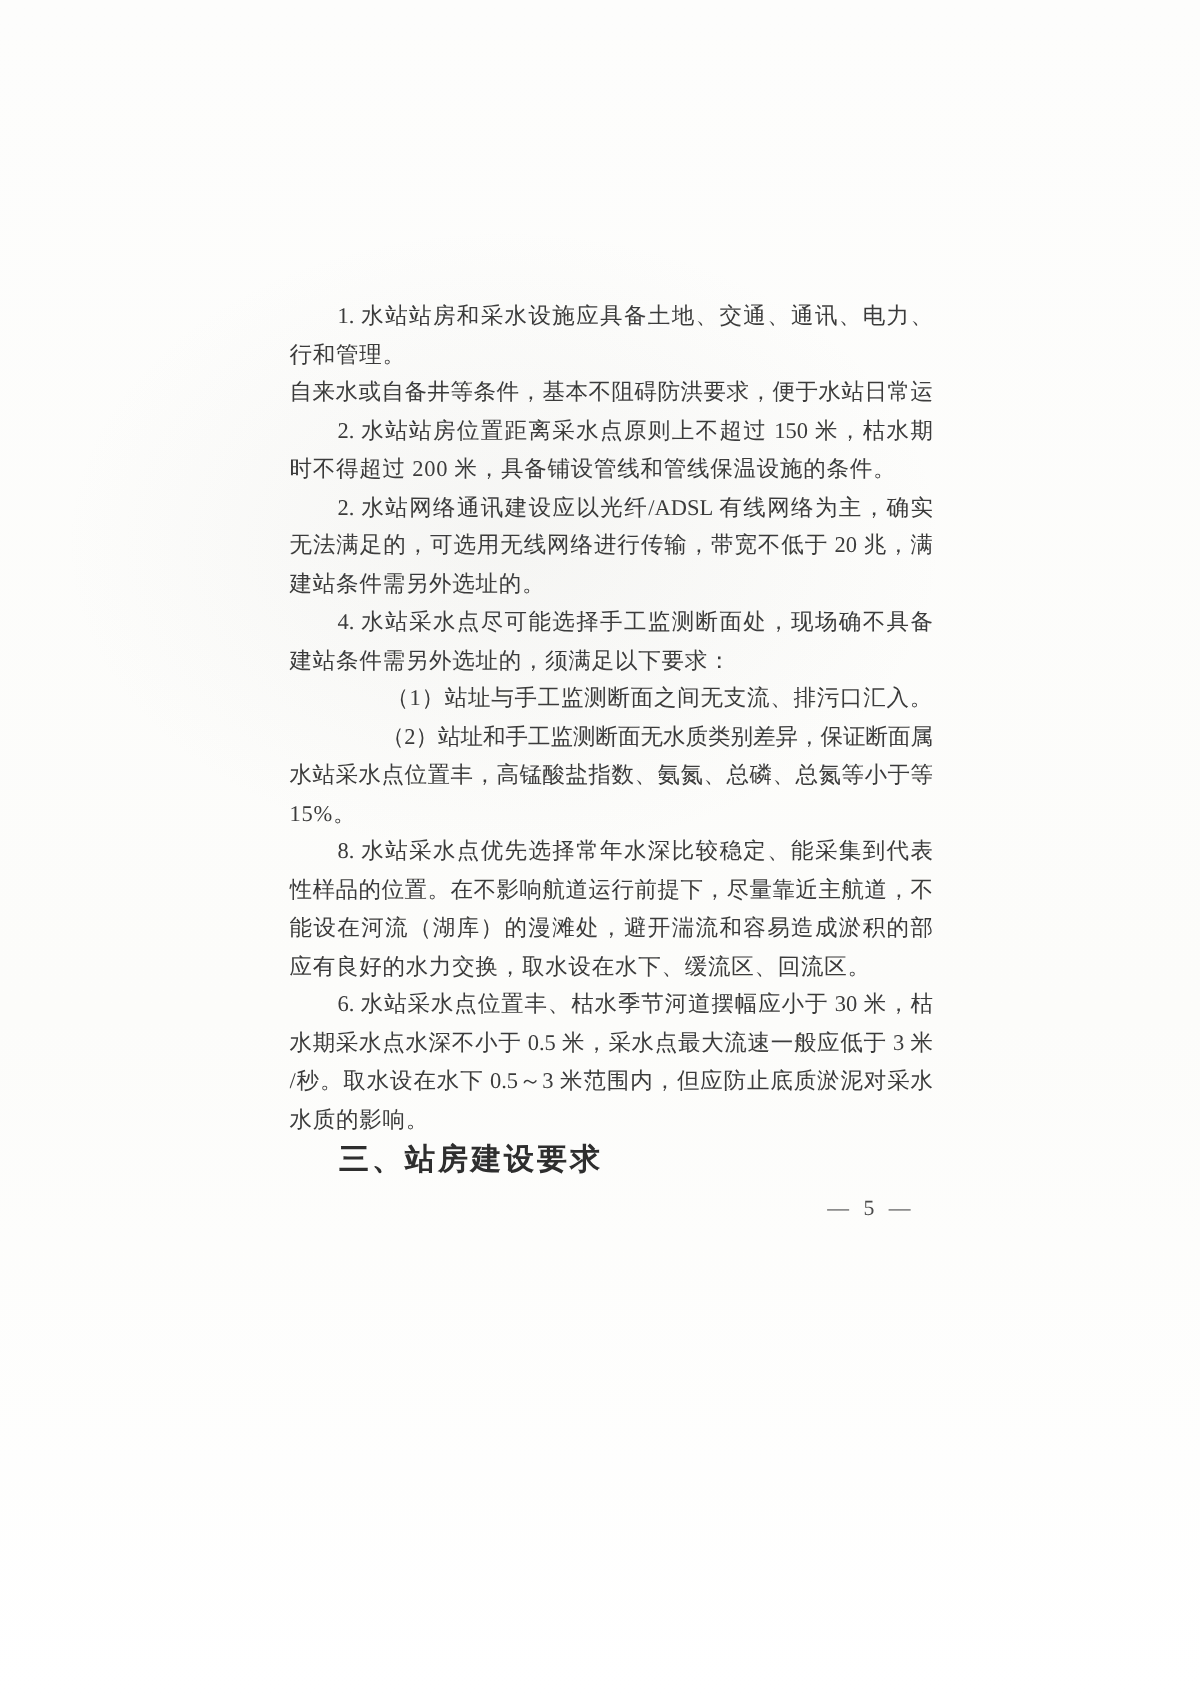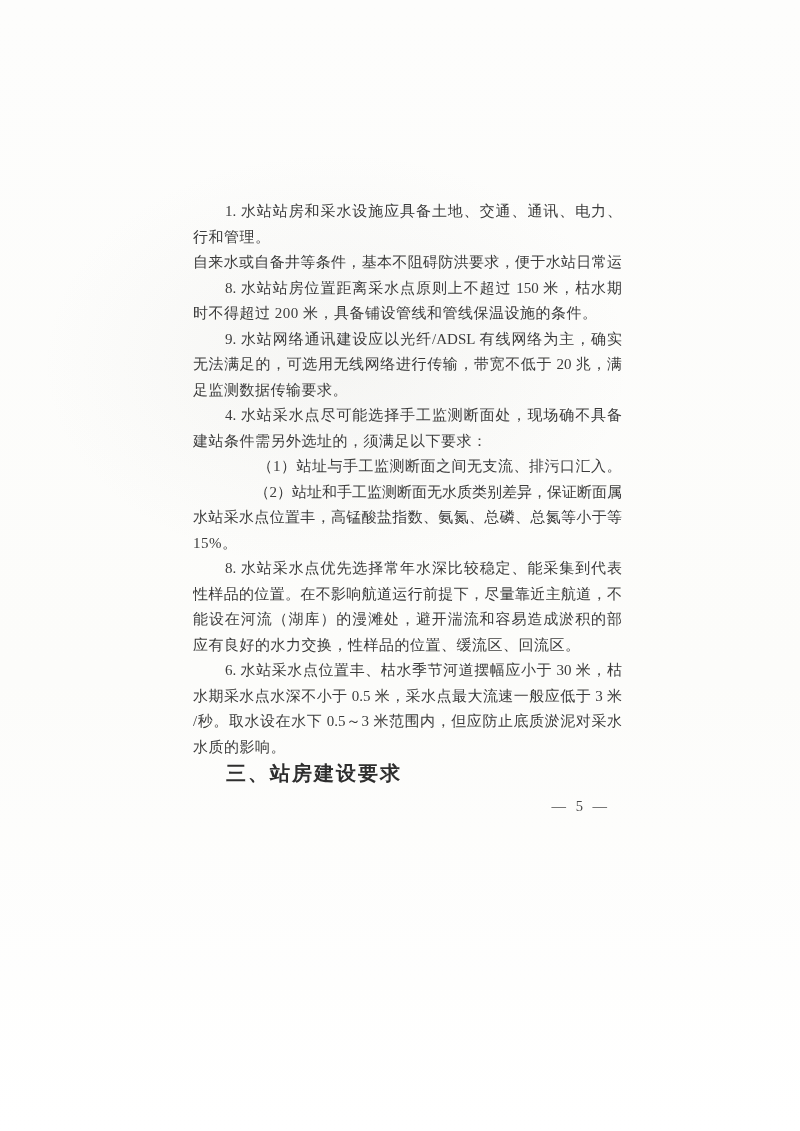--- a/index.html
+++ b/index.html
@@ -70,45 +70,45 @@
 
 <div class="page">
   <div class="text-block">
     <div id="paragraphs">
         <div class="para">
           <div class="line indent just">1. 水站站房和采水设施应具备土地、交通、通讯、电力、</div>
           <div class="line">行和管理。</div>
           <div class="line just">自来水或自备井等条件，基本不阻碍防洪要求，便于水站日常运</div>
         </div>
         <div class="para">
-          <div class="line indent just">8. 水站站房位置距离采水点原则上不超过 150 米，枯水期</div>
+          <div class="line indent just">2. 水站站房位置距离采水点原则上不超过 150 米，枯水期</div>
           <div class="line">时不得超过 200 米，具备铺设管线和管线保温设施的条件。</div>
         </div>
         <div class="para">
-          <div class="line indent just">9. 水站网络通讯建设应以光纤/ADSL 有线网络为主，确实</div>
+          <div class="line indent just">2. 水站网络通讯建设应以光纤/ADSL 有线网络为主，确实</div>
           <div class="line just">无法满足的，可选用无线网络进行传输，带宽不低于 20 兆，满</div>
-          <div class="line">足监测数据传输要求。</div>
+          <div class="line">建站条件需另外选址的。</div>
         </div>
         <div class="para">
           <div class="line indent just">4. 水站采水点尽可能选择手工监测断面处，现场确不具备</div>
           <div class="line">建站条件需另外选址的，须满足以下要求：</div>
         </div>
         <div class="para">
           <div class="line indent">（1）站址与手工监测断面之间无支流、排污口汇入。</div>
         </div>
         <div class="para">
           <div class="line indent just">（2）站址和手工监测断面无水质类别差异，保证断面属性、</div>
           <div class="line just">水站采水点位置丰，高锰酸盐指数、氨氮、总磷、总氮等小于等于</div>
           <div class="line">15%。</div>
         </div>
         <div class="para">
           <div class="line indent just">8. 水站采水点优先选择常年水深比较稳定、能采集到代表</div>
           <div class="line just">性样品的位置。在不影响航道运行前提下，尽量靠近主航道，不</div>
           <div class="line just">能设在河流（湖库）的漫滩处，避开湍流和容易造成淤积的部位，</div>
-          <div class="line">应有良好的水力交换，性样品的位置、缓流区、回流区。</div>
+          <div class="line">应有良好的水力交换，取水设在水下、缓流区、回流区。</div>
         </div>
         <div class="para">
           <div class="line indent just">6. 水站采水点位置丰、枯水季节河道摆幅应小于 30 米，枯</div>
           <div class="line just">水期采水点水深不小于 0.5 米，采水点最大流速一般应低于 3 米</div>
           <div class="line just">/秒。取水设在水下 0.5～3 米范围内，但应防止底质淤泥对采水</div>
           <div class="line">水质的影响。</div>
         </div>
       </div>
     <div class="heading-line">三、站房建设要求</div>
     <div class="page-number">— 5 —</div>

